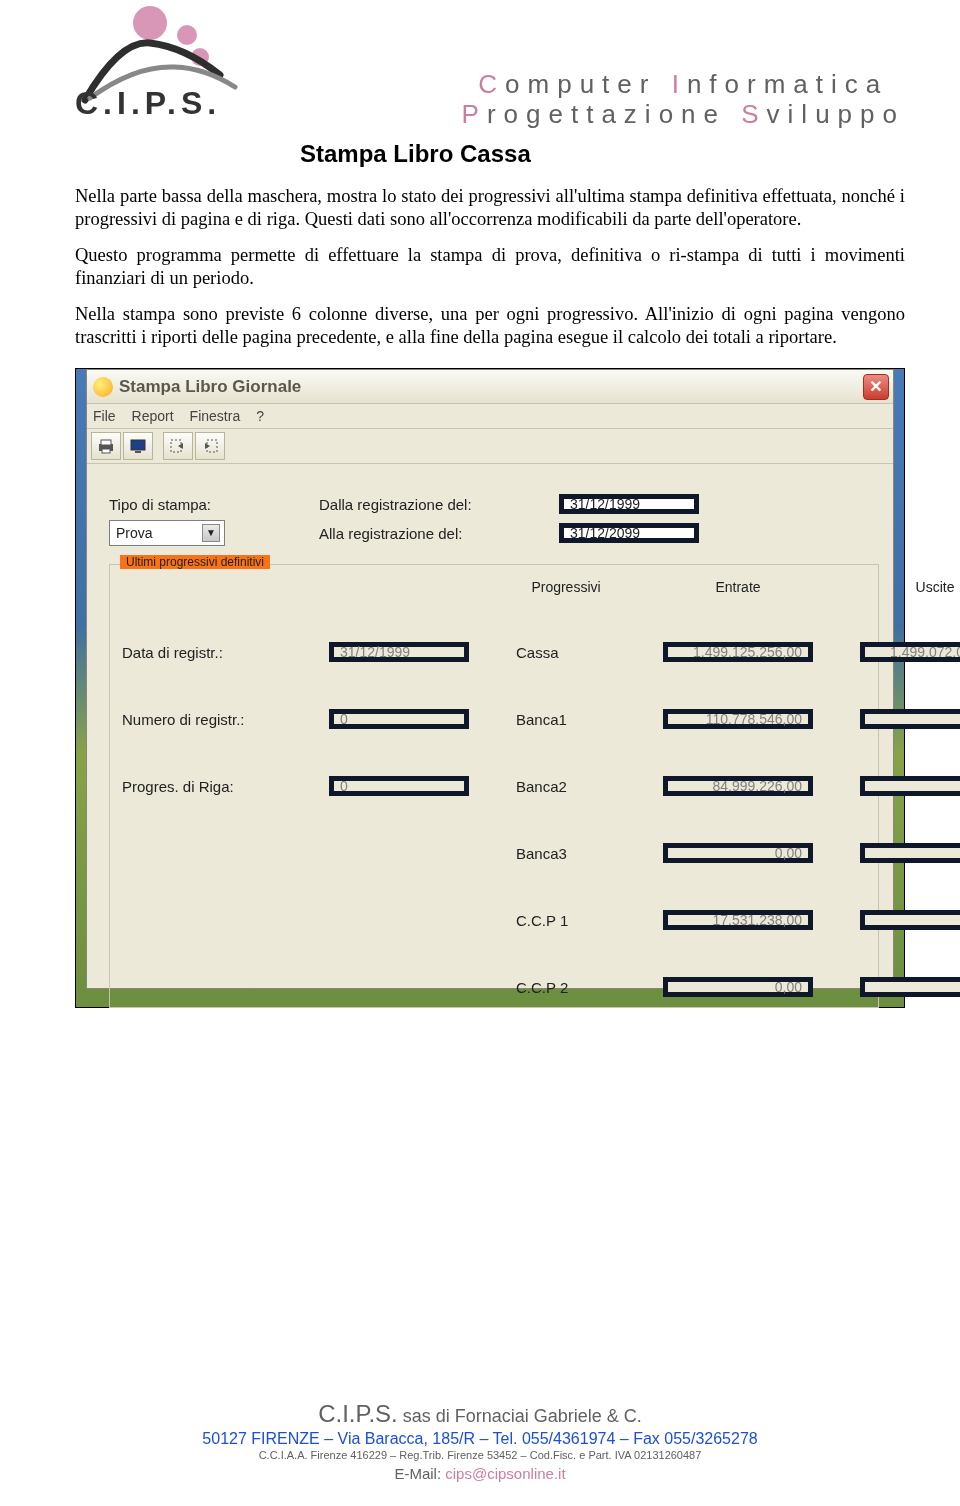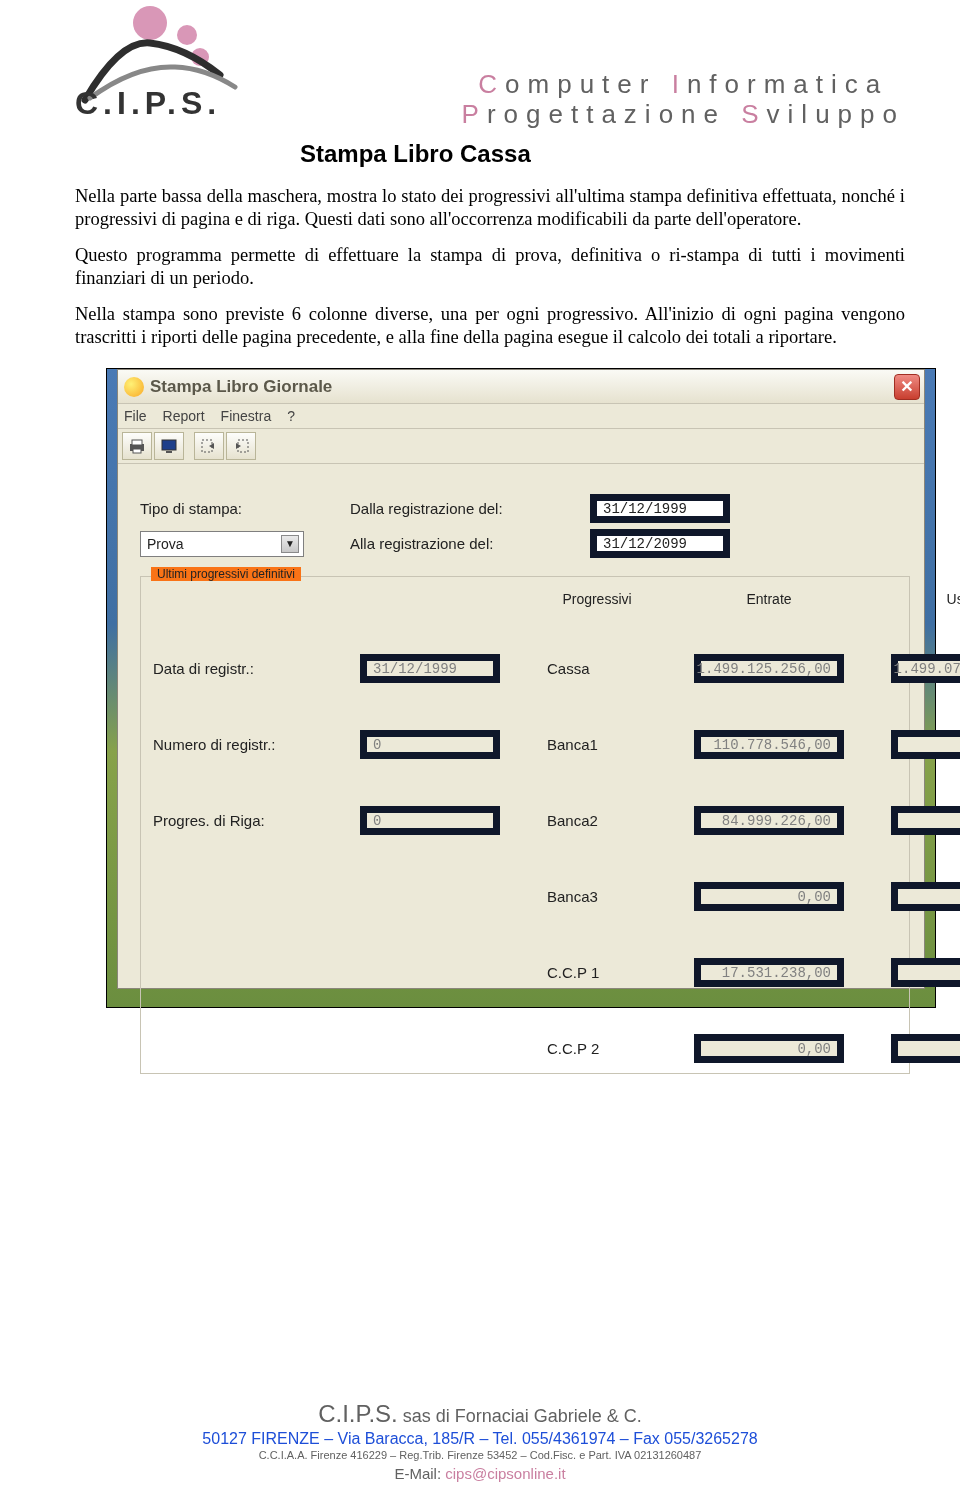--- a/index.html
+++ b/index.html
@@ -60,21 +60,21 @@
   .body-text {
     padding: 25px 55px 0 75px;
     font-size: 18.5px;
     line-height: 1.22;
     text-align: justify;
   }
   .body-text p { margin-bottom: 14px; }
 
   
   .win-wrap {
-    margin: 20px 0 0 106px;
+    margin: 20px 0 0 75px;
     width: 830px;
     height: 640px;
     border: 1px solid #000;
     background: linear-gradient(180deg, #4a7ab5 0%, #3f6fa3 40%, #87a24a 60%, #6b8e3f 100%);
     position: relative;
   }
   .win {
     position: absolute;
     left: 10px;
     top: 0;
@@ -160,41 +160,41 @@
     margin-bottom: 6px;
   }
   .row1b {
     display: grid;
     grid-template-columns: 210px 240px 180px;
     align-items: center;
     margin-bottom: 18px;
   }
   .label { font-size: 15px; }
   .combo {
-    width: 164px; height: 26px;
+    width: 116px; height: 26px;
     border: 1px solid #7f7f7f;
     background: #fff;
     display: flex; align-items: center; justify-content: space-between;
     padding: 0 4px 0 6px;
     font-size: 14px;
   }
   .combo .arrow {
     width: 18px; height: 18px;
     background: linear-gradient(180deg, #eaeaea, #c8c8c8);
     border: 1px solid #8a8a8a;
     text-align: center; line-height: 16px;
     font-size: 10px;
   }
   .inp {
-    border: 7px solid #0f172a;
+    border: 5px solid #0f172a;
     background: #fff;
-    height: 29px;
+    height: 20px;
     padding: 0 6px;
     font-size: 14px;
-    font-family: Liberation Mono, monospace;
+    font-family: Liberation Sans, sans-serif;
     display: inline-flex;
     align-items: center;
     min-width: 0;
   }
   .inp.ro { background: #ece9d8; color: #808080; }
   .inp.right { justify-content: flex-end; }
 
   .group {
     border: 1px solid #c8c4b4;
     margin-top: 4px;

